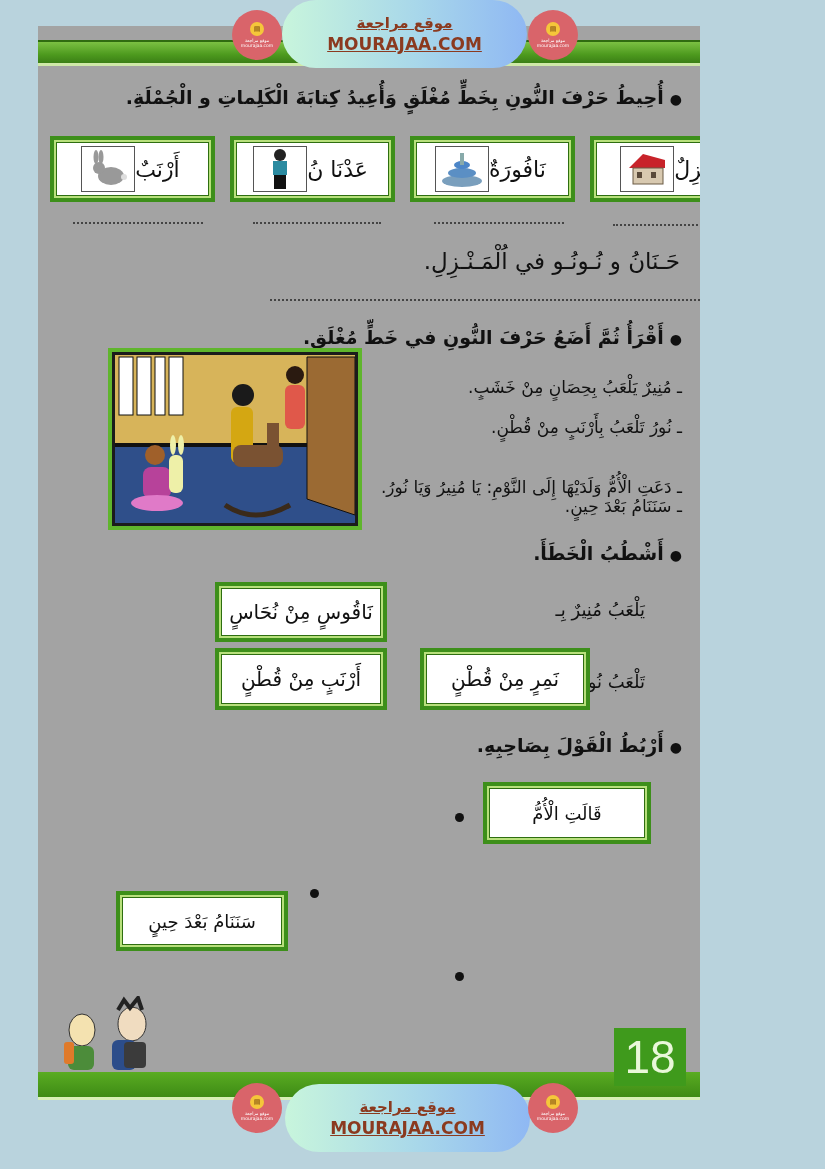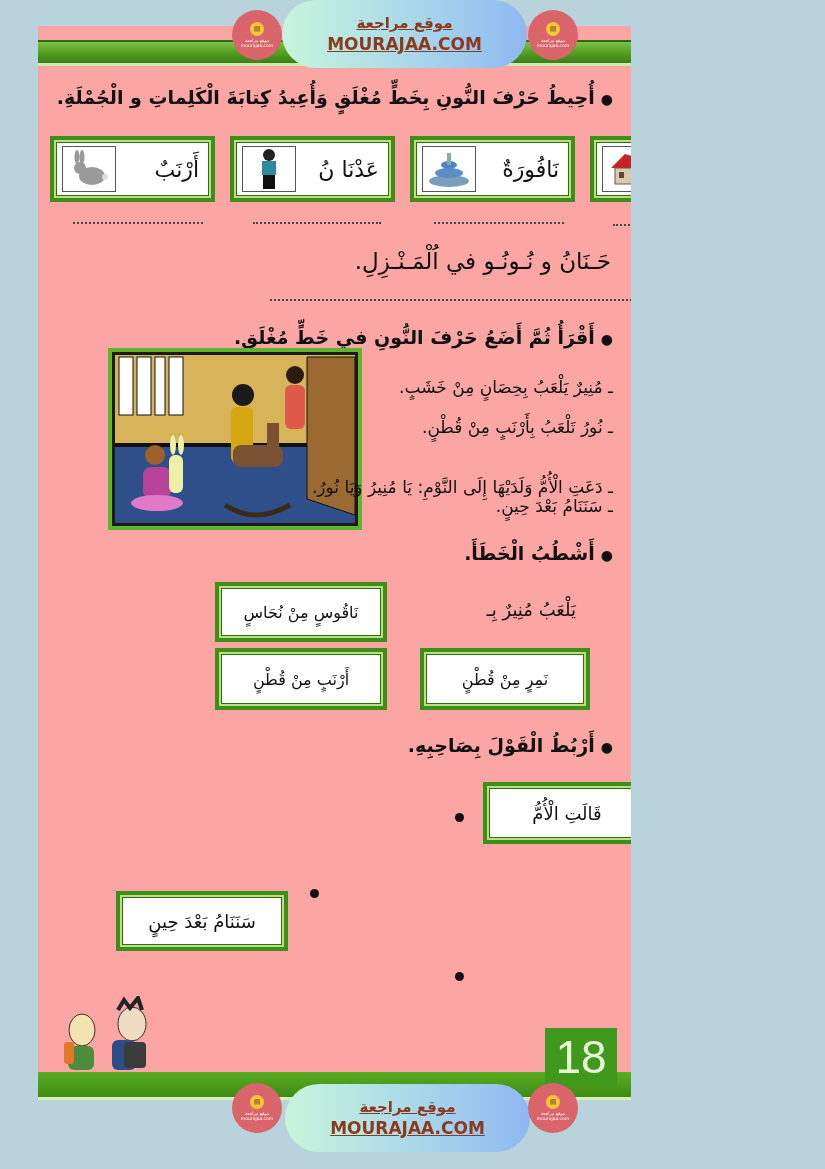--- a/index.html
+++ b/index.html
@@ -5,22 +5,22 @@
     * { box-sizing: border-box; margin: 0; padding: 0; }
     html, body { width: 825px; height: 1169px; overflow: hidden; }
     body {
       background: #b9d3dd;
       font-family: "DejaVu Sans", sans-serif;
       position: relative;
     }
     .page {
       position: absolute;
       left: 38px; top: 26px;
-      width: 593px; height: 1074px;
-      background: #fca5a5;
+      width: 662px; height: 1074px;
+      background: #a3a3a3;
       overflow: hidden;
     }
     .top-band {
       position: absolute; left: 0; top: 14px; width: 735px; height: 26px;
       background: linear-gradient(180deg, #7bc043 0%, #4d9a1e 60%, #3b7f16 100%);
       border-top: 2px solid #2f6b10;
       border-bottom: 3px solid #cfe9a8;
     }
     .bottom-band {
       position: absolute; left: 0; bottom: 0; width: 735px; height: 28px;
@@ -46,21 +46,21 @@
       white-space: nowrap;
     }
     .instr .bullet { font-size: 14px; margin-left: 6px; }
 
     .word-card {
       position: absolute;
       width: 165px; height: 66px;
       background: #fff;
       border: 4px solid #3d8f1a;
       box-shadow: inset 0 0 0 2px #b8e07c, inset 0 0 0 3px #2e6e10;
-      display: flex; align-items: center; justify-content: space-between;
+      display: flex; align-items: center; justify-content: center;
       padding: 0 12px 0 8px;
       direction: rtl;
     }
     .word-card .word {
       font-family: "DejaVu Sans", sans-serif;
       font-size: 22px; color: #111;
     }
     .word-card .pic {
       width: 54px; height: 46px;
       border: 1px solid #555;
@@ -96,21 +96,21 @@
     }
     .scene-inner { position: relative; width: 100%; height: 100%; overflow: hidden; background: #d9b95e; }
 
     .choice {
       position: absolute;
       background: #fff;
       border: 4px solid #3d8f1a;
       box-shadow: inset 0 0 0 2px #b8e07c, inset 0 0 0 3px #2e6e10;
       display: flex; align-items: center; justify-content: center;
       font-family: "DejaVu Sans", sans-serif;
-      font-size: 16px; color: #111;
+      font-size: 20px; color: #111;
       direction: rtl; white-space: nowrap;
     }
     .lead {
       position: absolute;
       font-family: "DejaVu Sans", sans-serif;
       font-size: 18px; color: #111;
       direction: rtl; white-space: nowrap;
     }
     .dot {
       position: absolute; width: 9px; height: 9px; border-radius: 50%; background: #111;

